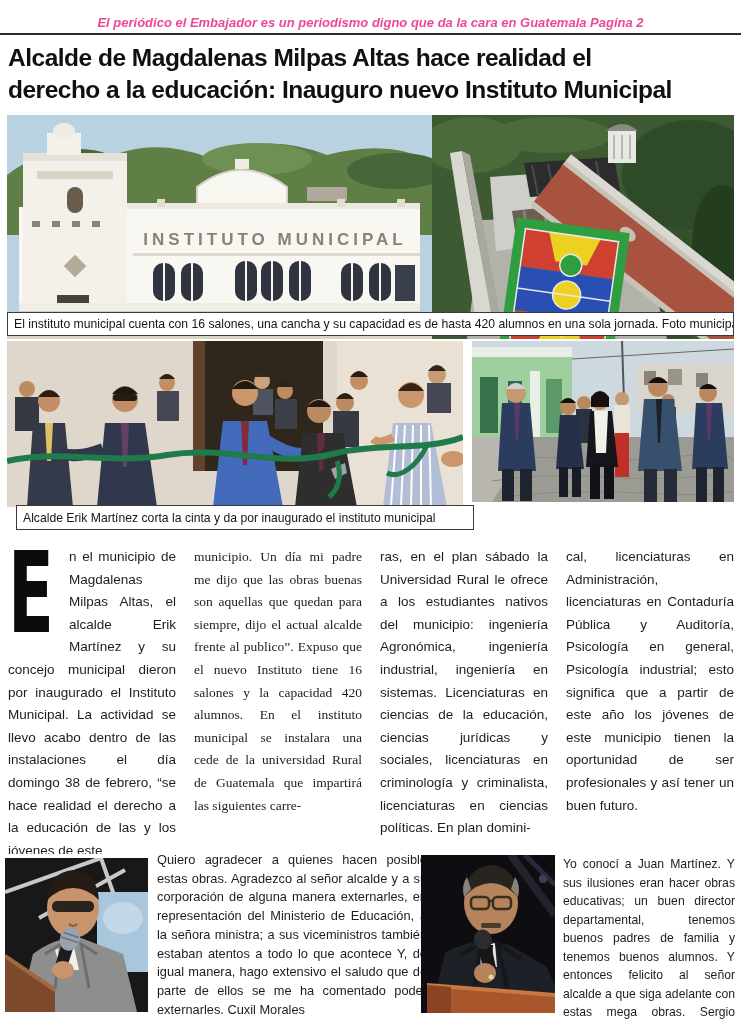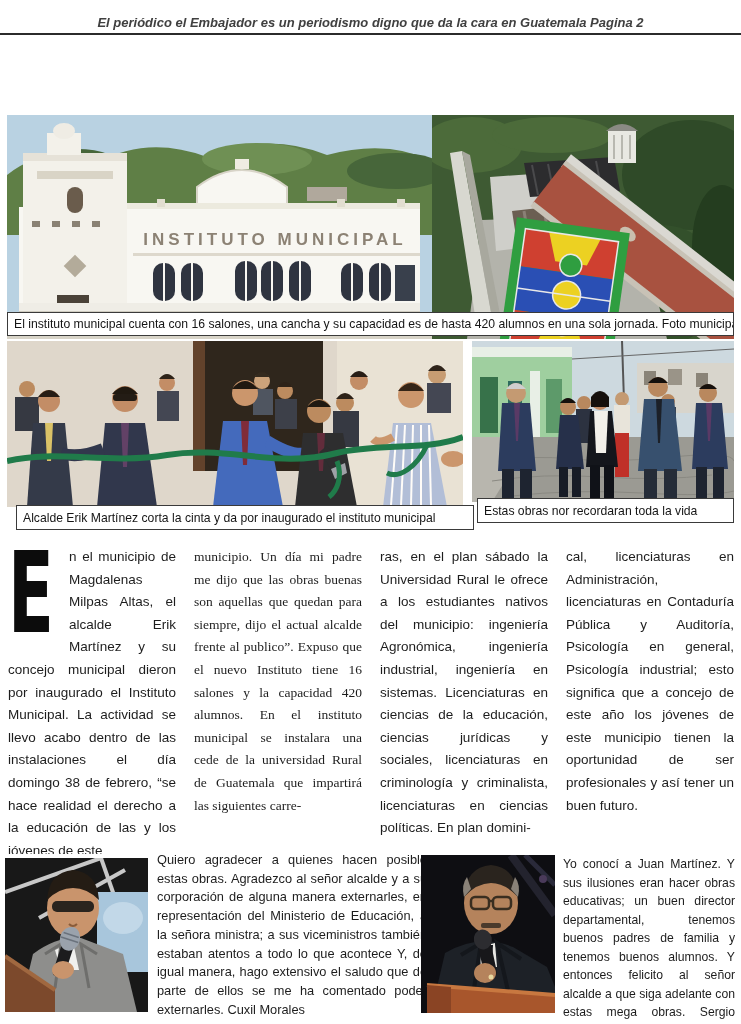--- a/index.html
+++ b/index.html
@@ -5,21 +5,21 @@
   html,body{margin:0;padding:0;background:#888;}
   .page{
     position:relative;width:741px;height:1024px;margin:0 auto;
     background:#ffffff;overflow:hidden;
     font-family:"Liberation Sans",sans-serif;color:#1c1c1c;
   }
   .abs{position:absolute;}
   
   .masthead{
     top:15px;left:0;right:0;text-align:center;
-    font-style:italic;font-weight:bold;font-size:13px;color:#404040;
+    font-style:italic;font-weight:bold;font-size:13px;color:#ec4899;
   }
   .rule{top:33px;left:0;right:0;border-top:2px solid #2b2b2b;height:0;}
   
   .headline{left:8px;top:42px;font-weight:bold;color:#101010;letter-spacing:-0.5px;}
   .headline .hl{white-space:nowrap;font-size:24.5px;line-height:32px;}
   
   svg.photo{display:block;}
   
   .caption{
     background:#ffffff;border:1px solid #3a3a3a;box-sizing:border-box;
@@ -51,20 +51,24 @@
   .quote-right{left:563px;top:855px;width:172px;height:170px;font-size:12.2px;line-height:18.5px;}
 </style>
 </head>
 <body>
 
 <div class="page">
 
   <div class="abs masthead">El periódico el Embajador es un periodismo digno que da la cara en Guatemala  Pagina 2</div>
   <div class="abs rule"></div>
 
+  <div class="abs headline">
+    <div class="hl">Alcalde de Magdalenas Milpas Altas  hace realidad el</div>
+    <div class="hl">derecho a la educación: Inauguro nuevo Instituto Municipal</div>
+  </div>
 
   <svg class="abs photo" style="left:7px;top:115px;" width="425" height="224" viewBox="0 0 425 224">
     <rect width="425" height="224" fill="#b9d2e2"></rect>
     <path d="M0,60 Q40,28 90,48 Q140,20 200,42 Q260,16 320,40 Q380,24 425,46 L425,120 L0,120 Z" fill="#5f7f46"></path>
     <ellipse cx="70" cy="52" rx="45" ry="18" fill="#47663a"></ellipse>
     <ellipse cx="250" cy="44" rx="55" ry="16" fill="#6f9054"></ellipse>
     <ellipse cx="390" cy="56" rx="50" ry="18" fill="#47663a"></ellipse>
     <rect x="200" y="68" width="60" height="18" fill="#c4988a"></rect>
     <rect x="300" y="72" width="40" height="14" fill="#b0a89c"></rect>
 
@@ -330,37 +334,34 @@
     <path d="M227,48 Q236,38 245,48 Z" fill="#15100c"></path>
     <polygon points="220,128 224,62 250,62 256,128" fill="#2c3c5e"></polygon>
     <polygon points="234,62 240,62 238,100 236,100" fill="#5a3a66"></polygon>
     <rect x="224" y="126" width="11" height="35" fill="#1e2430"></rect>
       <rect x="241" y="126" width="11" height="35" fill="#1e2430"></rect>
   </svg>
 
   <div class="abs caption cap-ribbon">
     <span>Alcalde Erik Martínez corta la cinta y da por inaugurado el instituto municipal</span>
   </div>
-  <div class="abs caption cap-walk">
-    <span>Estas obras nor recordaran toda la vida</span>
-  </div>
 
   <div class="abs col col1">
     <span class="dropcap">
         <span>E</span>
       </span><span>n el municipio de Magdalenas Milpas Altas, el alcalde Erik Martínez y su concejo municipal dieron por inaugurado el Instituto Municipal. La actividad se llevo acabo dentro de las instalaciones el día domingo 38 de febrero, “se hace realidad el derecho a la educación de las y los jóvenes de este</span>
   </div>
   <div class="abs col col2">
     <span>municipio. Un día mi padre me dijo que las obras buenas son aquellas que quedan para siempre, dijo el actual alcalde frente al publico”. Expuso que el nuevo Instituto tiene 16 salones y la capacidad 420 alumnos. En el instituto municipal se instalara una cede de la universidad Rural de Guatemala que impartirá las siguientes carre-</span>
   </div>
   <div class="abs col col3">
     <span>ras,  en el plan sábado la Universidad Rural le ofrece a los estudiantes nativos del municipio: ingeniería Agronómica, ingeniería industrial, ingeniería en sistemas. Licenciaturas en ciencias de la educación, ciencias jurídicas y sociales, licenciaturas en criminología y criminalista, licenciaturas en ciencias políticas. En plan domini-</span>
   </div>
   <div class="abs col col4">
-    <span>cal, licenciaturas en Administración, licenciaturas en Contaduría Pública y Auditoría, Psicología en general, Psicología industrial; esto significa que a concejo de este año los jóvenes de este municipio tienen la oportunidad de ser profesionales y así tener un buen futuro.</span>
+    <span>cal, licenciaturas en Administración, licenciaturas en Contaduría Pública y Auditoría, Psicología en general, Psicología industrial; esto significa que a partir de este año los jóvenes de este municipio tienen la oportunidad de ser profesionales y así tener un buen futuro.</span>
   </div>
 
   <svg class="abs photo" style="left:5px;top:858px;" width="143" height="154" viewBox="0 0 143 154">
     <rect width="143" height="154" fill="#181818"></rect>
     <g stroke="#c8c8c8" stroke-width="4">
       <line x1="0" y1="34" x2="96" y2="0"></line>
       <line x1="34" y1="60" x2="120" y2="12"></line>
       <line x1="96" y1="0" x2="110" y2="40"></line>
     </g>
     <rect x="92" y="34" width="51" height="80" fill="#a8c6dc"></rect>

